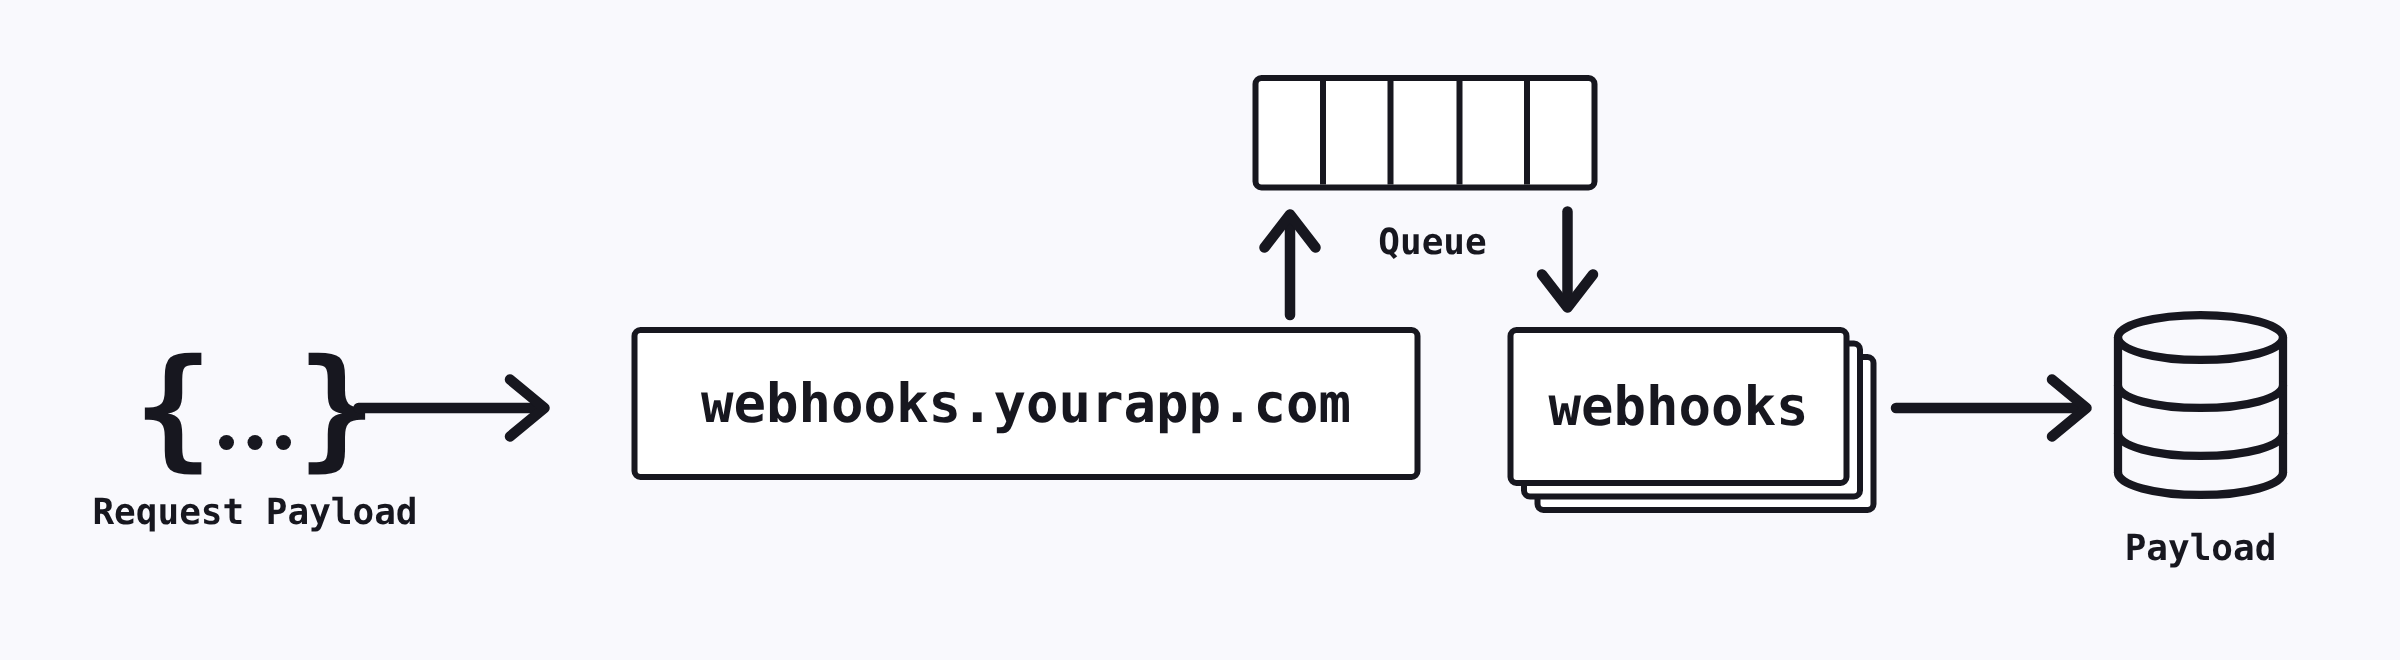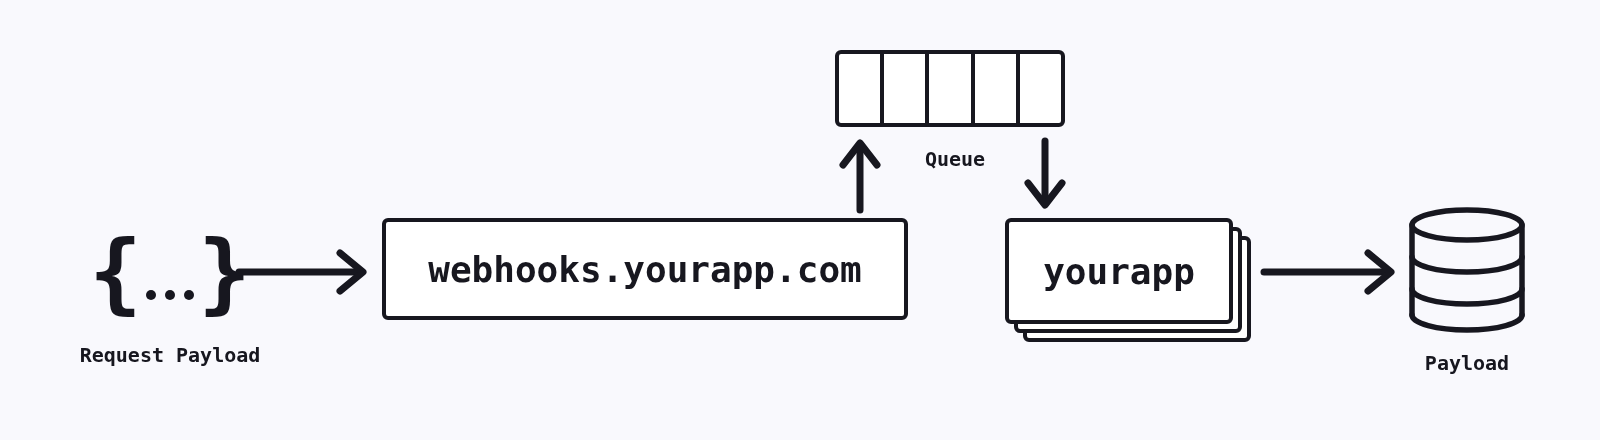--- a/index.html
+++ b/index.html
@@ -17,30 +17,31 @@
     overflow:hidden;
   }
   .abs{position:absolute;}
   .node-box{
     background:var(--fill);
     border:4px solid var(--ink);
     border-radius:6px;
     display:flex;
     align-items:center;
     justify-content:center;
+    margin-left:39px;
   }
   .node-label{
     font-weight:bold;
     font-size:36px;
     letter-spacing:0;
     white-space:nowrap;
   }
   .caption{
     font-weight:bold;
-    font-size:20px;
+    font-size:24px;
     text-align:center;
     white-space:nowrap;
   }
   
   .payload-glyph{
     display:flex;
     align-items:center;
     justify-content:center;
   }
   .brace{
@@ -91,21 +92,21 @@
 <div class="abs payload-glyph" style="left:113px;top:224px;width:114px;height:96px;">
   <span class="brace">{</span>
   <span class="dots">
       <i></i>
       <i></i>
       <i></i>
     </span>
   <span class="brace">}</span>
 </div>
 
-<div class="abs caption" style="left:60px;top:343px;width:220px;">Request Payload</div>
+<div class="abs caption" style="left:60px;top:327px;width:220px;">Request Payload</div>
 
 <svg class="abs" style="left:235px;top:245px;" width="135" height="55" viewBox="0 0 135 55">
   <path class="stroke" stroke-width="7" d="M4 27 H 124"></path>
   <path class="stroke" stroke-width="7" d="M105 8 L128 27 L105 46"></path>
 </svg>
 
 <div class="abs node-box" style="left:382px;top:218px;width:526px;height:102px;">
   <span class="node-label">webhooks.yourapp.com</span>
 </div>
 
@@ -126,21 +127,21 @@
 
 <svg class="abs" style="left:1020px;top:138px;" width="50" height="72" viewBox="0 0 50 72">
   <path class="stroke" stroke-width="7" d="M25 3 V 60"></path>
   <path class="stroke" stroke-width="7" d="M8 45 L25 67 L42 45"></path>
 </svg>
 
 <div class="abs" style="left:1005px;top:218px;width:250px;height:128px;">
   <div class="stack-layer" style="left:18px;top:18px;"></div>
   <div class="stack-layer" style="left:9px;top:9px;"></div>
   <div class="stack-layer" style="left:0;top:0;display:flex;align-items:center;justify-content:center;">
-    <span class="node-label">yourapp</span>
+    <span class="node-label">webhooks</span>
   </div>
 </div>
 
 <svg class="abs" style="left:1258px;top:245px;" width="140" height="55" viewBox="0 0 140 55">
   <path class="stroke" stroke-width="7" d="M6 27 H 129"></path>
   <path class="stroke" stroke-width="7" d="M110 8 L133 27 L110 46"></path>
 </svg>
 
 <svg class="abs" style="left:1407px;top:205px;" width="120" height="130" viewBox="0 0 120 130">
   <path class="stroke" stroke-width="5.5" d="M5 20 A 55 15 0 0 1 115 20 A 55 15 0 0 1 5 20 Z"></path>

